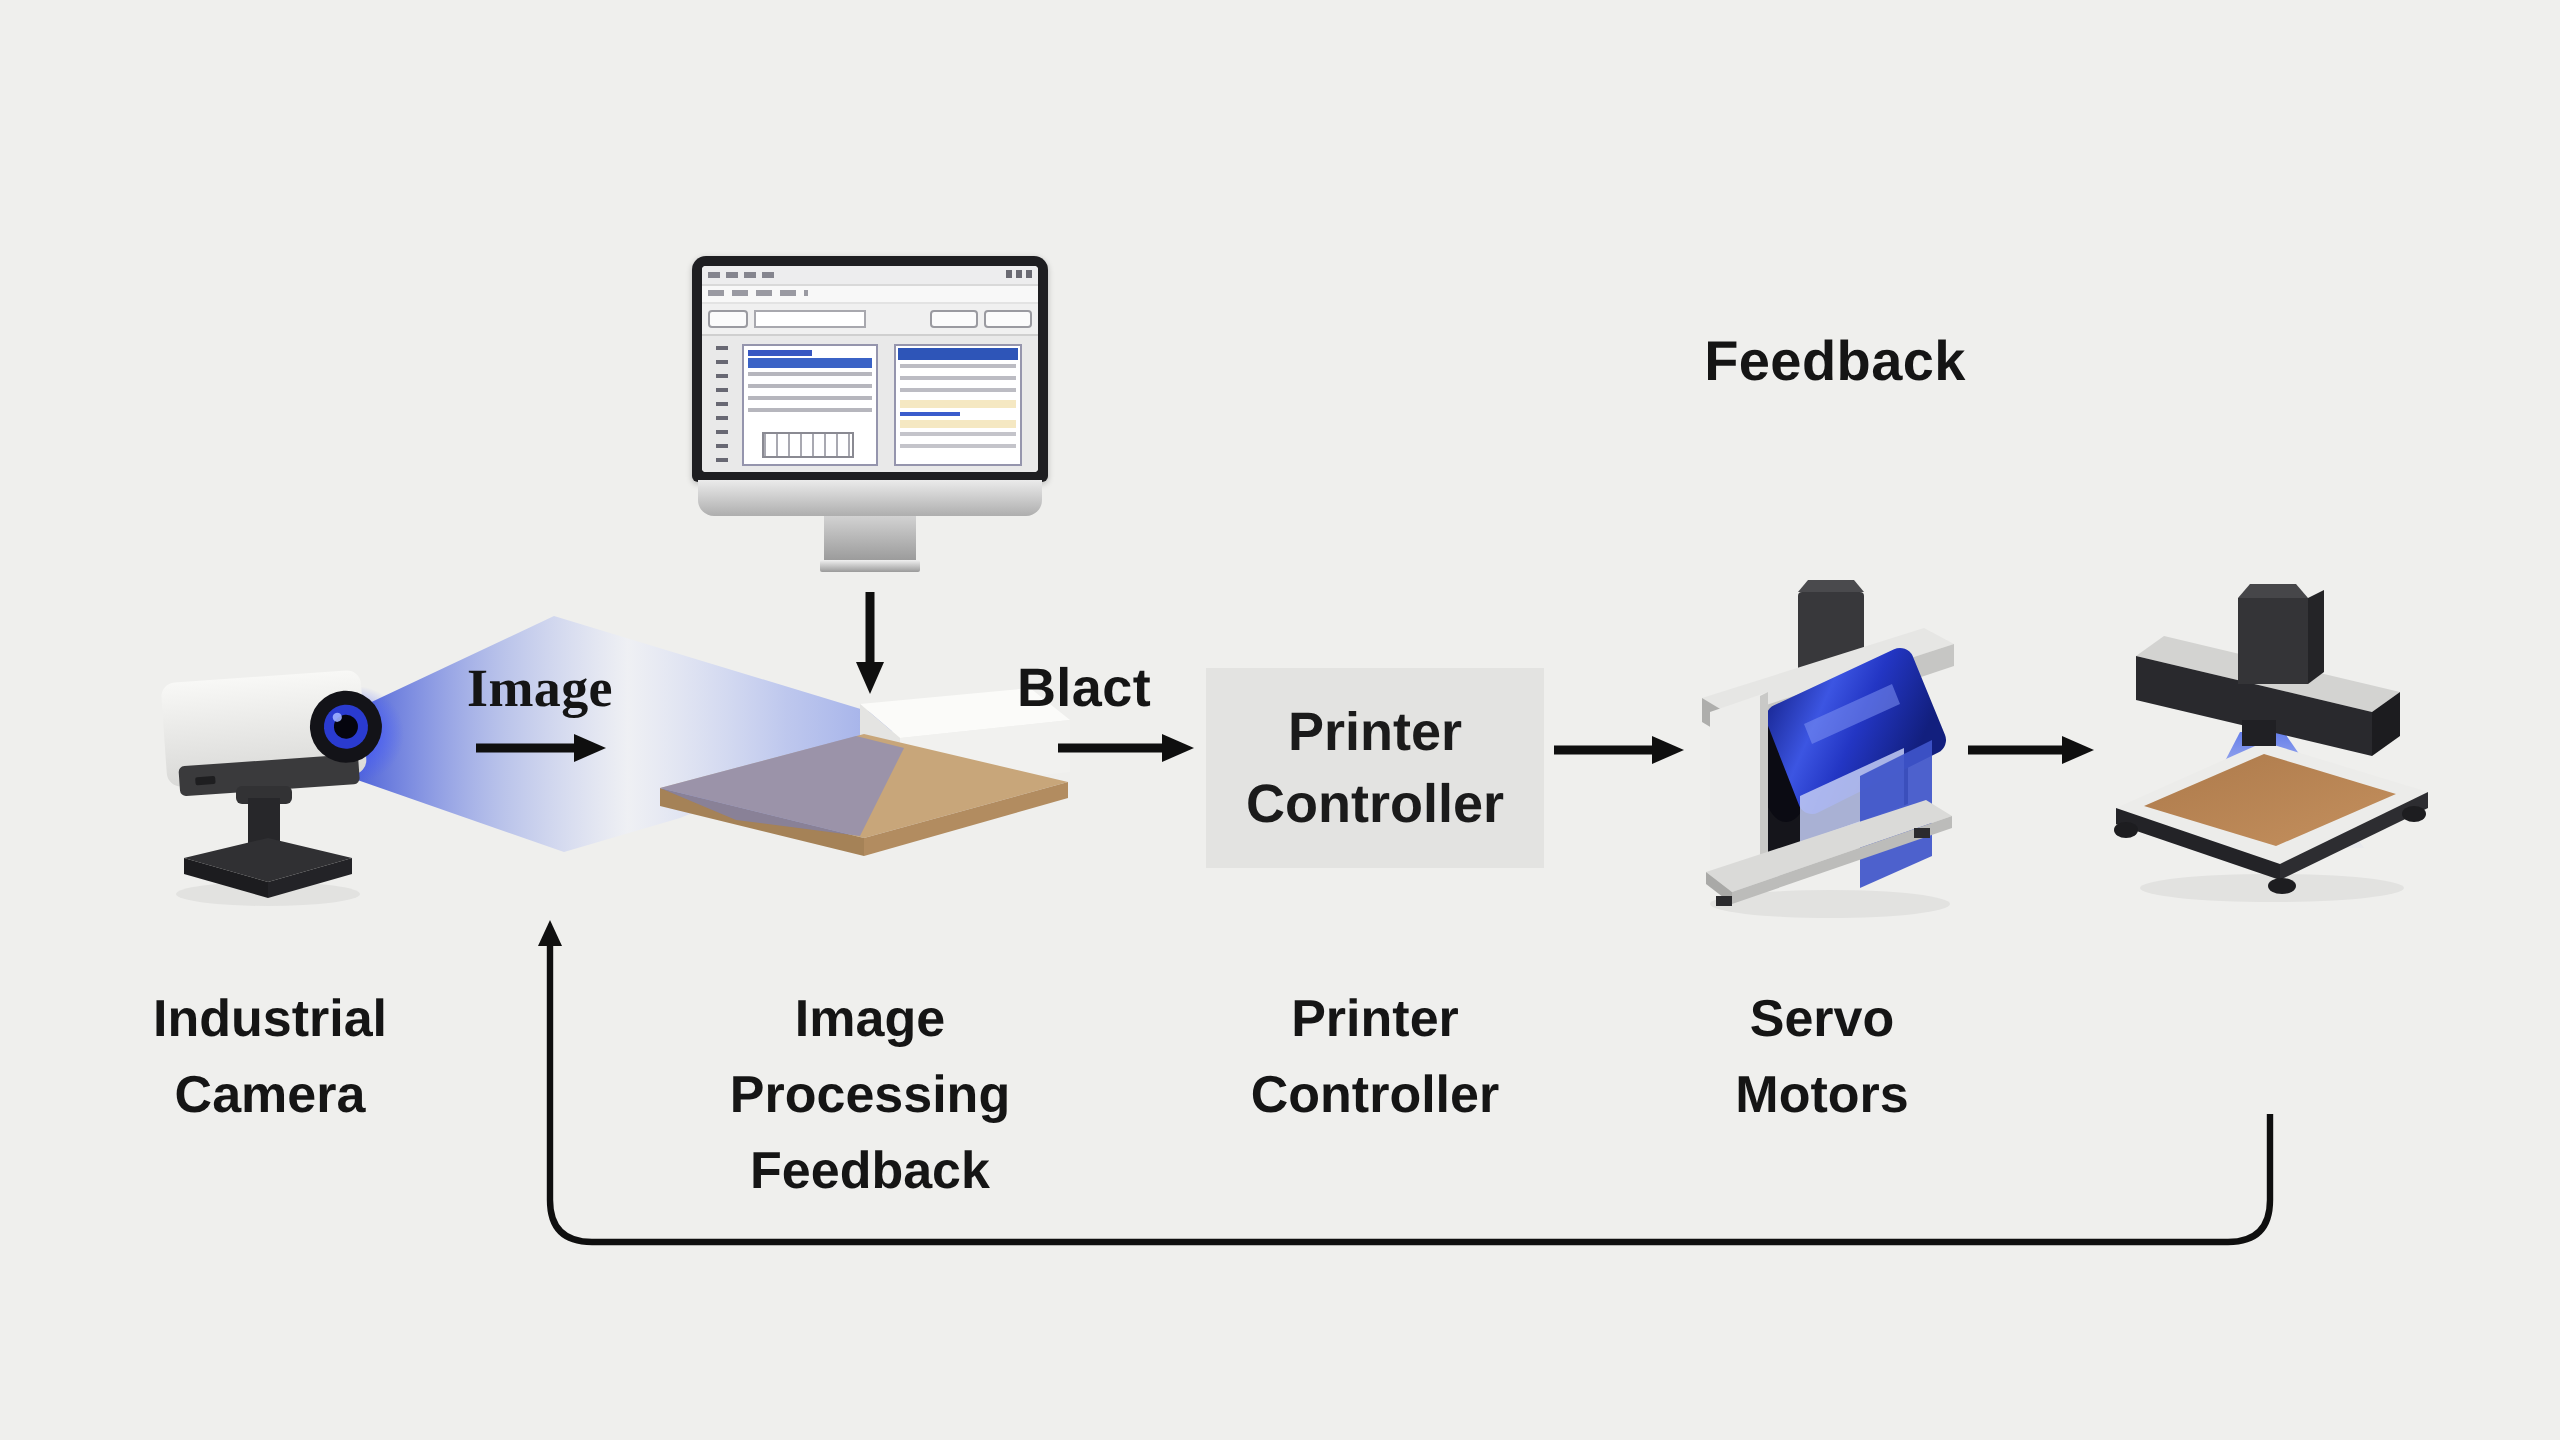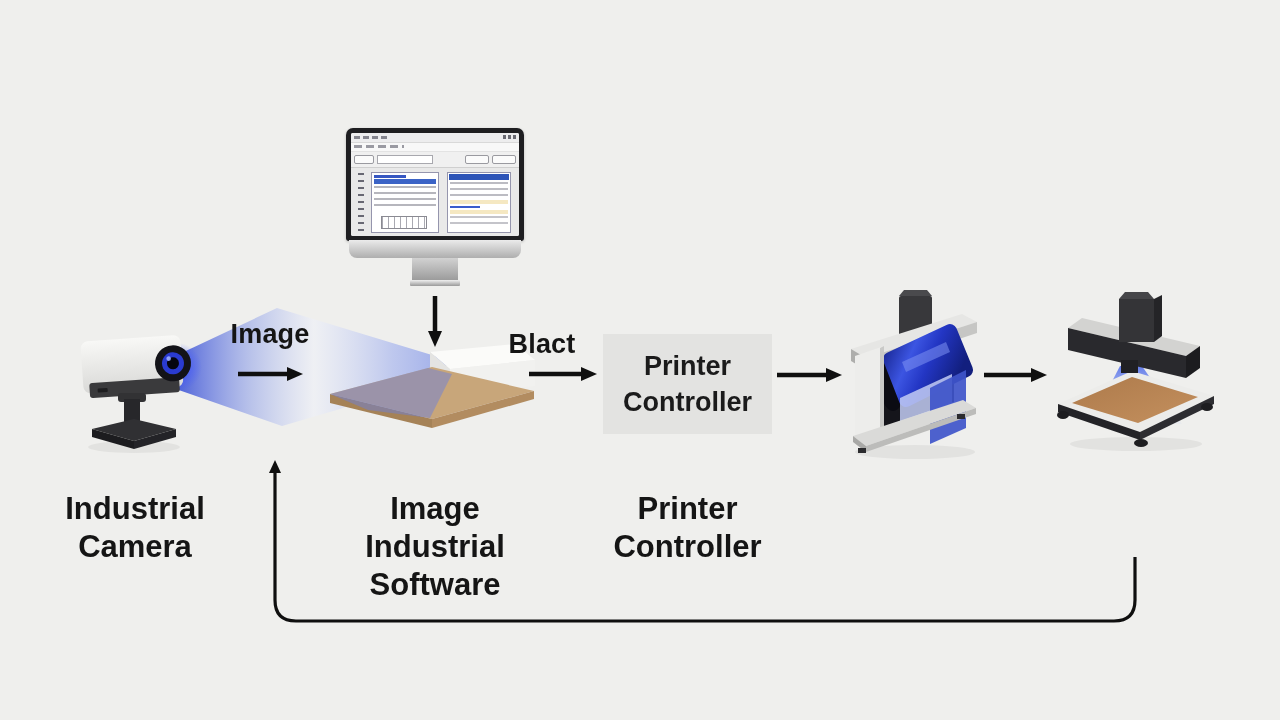--- a/index.html
+++ b/index.html
@@ -2,24 +2,24 @@
 <html><head>
 <meta charset="utf-8">
 <style>
   html,body{margin:0;padding:0;}
   body{font-family:"Liberation Sans","DejaVu Sans",sans-serif;background:#e4e4e2;}
   .stage{position:relative;width:1280px;height:720px;background:#efefed;overflow:hidden;}
   .layer{position:absolute;left:0;top:0;width:1280px;height:720px;}
 
   
   .lbl{position:absolute;color:#151515;font-weight:600;text-align:center;line-height:37px;font-size:27px;letter-spacing:.2px;}
-  .lbl-image{left:225px;top:316px;width:90px;}
+  .lbl-image{left:225px;top:326px;width:90px;font-family:Liberation Serif, serif;}
   .lbl-blact{left:497px;top:326px;width:90px;}
   .lbl-feedback{left:835px;top:162px;width:165px;font-size:28px;}
-  .caption{position:absolute;top:490px;color:#151515;font-weight:600;text-align:center;line-height:38px;font-size:31px;}
+  .caption{position:absolute;top:490px;color:#151515;font-weight:600;text-align:center;line-height:38px;font-size:26px;}
   .cap-camera{left:40px;width:190px;}
   .cap-software{left:335px;width:200px;}
   .cap-controller{left:590px;width:195px;}
   .cap-servo{left:830px;width:162px;}
   .cap-printhead{left:1040px;width:190px;}
 
   
   .pc-box{position:absolute;left:603px;top:334px;width:169px;height:100px;background:#e3e3e1;
           display:flex;align-items:center;justify-content:center;text-align:center;
           color:#1b1b1b;font-weight:600;font-size:27px;line-height:36px;}
@@ -251,18 +251,20 @@
       <line x1="435" y1="296" x2="435" y2="334" marker-end="url(#ah)"></line>
       <line x1="529" y1="374" x2="584" y2="374" marker-end="url(#ah)"></line>
       <line x1="777" y1="375" x2="829" y2="375" marker-end="url(#ah)"></line>
       <line x1="984" y1="375" x2="1034" y2="375" marker-end="url(#ah)"></line>
     </g>
     <path d="M1135,557 L1135,600 Q1135,621 1114,621 L296,621 Q275,621 275,600 L275,471" stroke="#0f0f0f" stroke-width="3.2" fill="none" marker-end="url(#ahs)"></path>
   </svg>
 
   <div class="lbl lbl-image">Image</div>
   <div class="lbl lbl-blact">Blact</div>
+  <div class="lbl lbl-feedback">Feedback</div>
 
   <div class="caption cap-camera">Industrial Camera</div>
-  <div class="caption cap-software">Image Industrial Software</div>
+  <div class="caption cap-software">Image Processing Feedback</div>
   <div class="caption cap-controller">Printer Controller</div>
+  <div class="caption cap-servo">Servo Motors</div>
 
 </div>
 
 </body></html>

